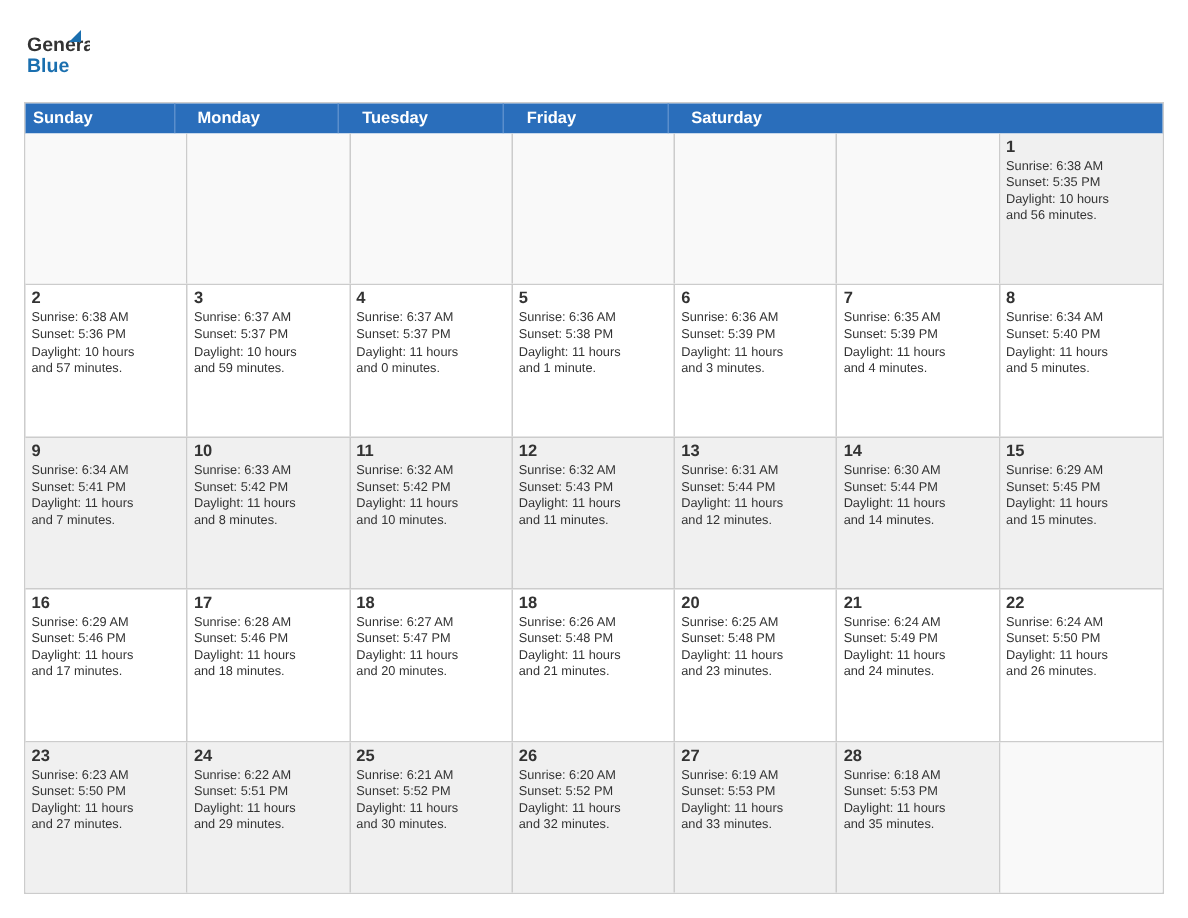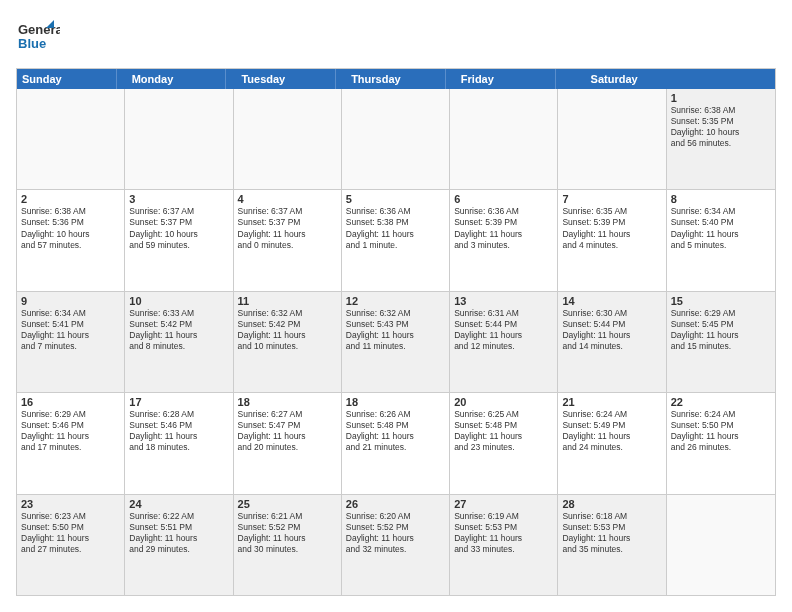--- a/index.html
+++ b/index.html
@@ -48,21 +48,21 @@
       gap: 10px;
     }
     .cal-header-cell {
       color: #fff;
       font-size: 11px;
       font-weight: bold;
       padding: 4px 5px;
       text-align: left;
       border-right: 1px solid #5a8ecc;
     }
-    .cal-header-cell:last-child { border-right: none; margin-left: 20px; }
+    .cal-header-cell:last-child { border-right: none; }
     .cal-body {
       flex: 1;
       display: flex;
       flex-direction: column;
     }
     .cal-row {
       display: grid;
       grid-template-columns: repeat(7, 1fr);
       flex: 1;
       border-bottom: 1px solid #ccc;
@@ -114,21 +114,20 @@
       <div class="month-title"></div>
       <div class="subtitle"></div>
     </div>
   </div>
 
   <div class="calendar">
     <div class="cal-header" id="cal-header">
         <div class="cal-header-cell">Sunday</div>
         <div class="cal-header-cell">Monday</div>
         <div class="cal-header-cell">Tuesday</div>
-        <div class="cal-header-cell">Thursday</div>
         <div class="cal-header-cell">Friday</div>
         <div class="cal-header-cell">Saturday</div>
       </div>
     <div class="cal-body" id="cal-body">
         <div class="cal-row">
           <div class="cal-cell empty"></div>
           <div class="cal-cell empty"></div>
           <div class="cal-cell empty"></div>
           <div class="cal-cell empty"></div>
           <div class="cal-cell empty"></div>

